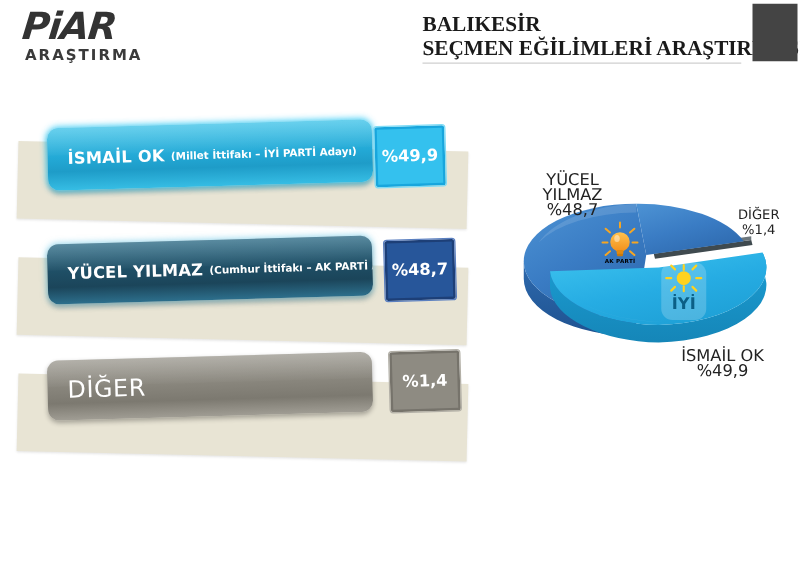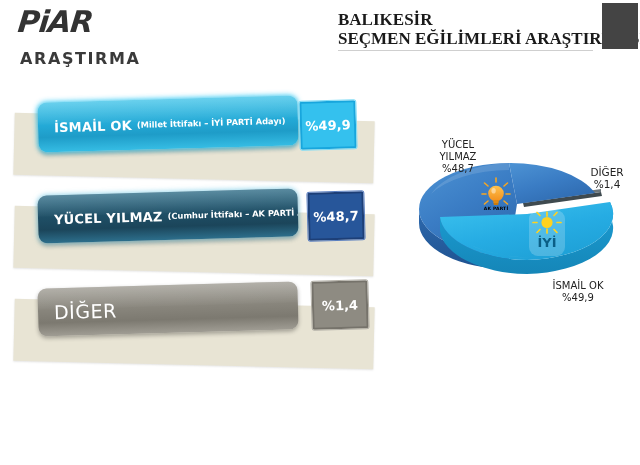--- a/index.html
+++ b/index.html
@@ -33,24 +33,24 @@
     font-size: 30px;
     letter-spacing: -1px;
     color: #333333;
     line-height: 28px;
     font-style: italic;
     transform: skewX(-6deg);
   }
   #logo-sub {
     font-family: "DejaVu Sans", sans-serif;
     font-weight: bold;
-    font-size: 16px;
+    font-size: 12px;
     letter-spacing: 1.6px;
     color: #3a3a3a;
-    margin-top: 13px;
+    margin-top: 1px;
     margin-left: 2px;
   }
   #title-block {
     position: absolute;
     left: 338px; top: 10px;
     width: 258px;
   }
   .title-line {
     font-family: "Liberation Serif", serif;
     font-weight: bold;
@@ -197,21 +197,21 @@
     width: 235px; height: 195px;
   }
   #pie-stage {
     position: absolute;
     left: 0; top: 0;
     width: 235px; height: 195px;
   }
   .pie-label {
     position: absolute;
     font-family: "DejaVu Sans", sans-serif;
-    font-size: 10px;
+    font-size: 13px;
     color: #222222;
     text-align: center;
     line-height: 12px;
     white-space: nowrap;
   }
   .pie-label .l1 { display: block; }
   .pie-label.big { font-size: 10.5px; }
   #lbl-yucel { left: 20px; top: 9px; width: 66px; }
   #lbl-diger { left: 172px; top: 36px; width: 60px; }
   #lbl-ismail { left: 130px; top: 150px; width: 86px; }

